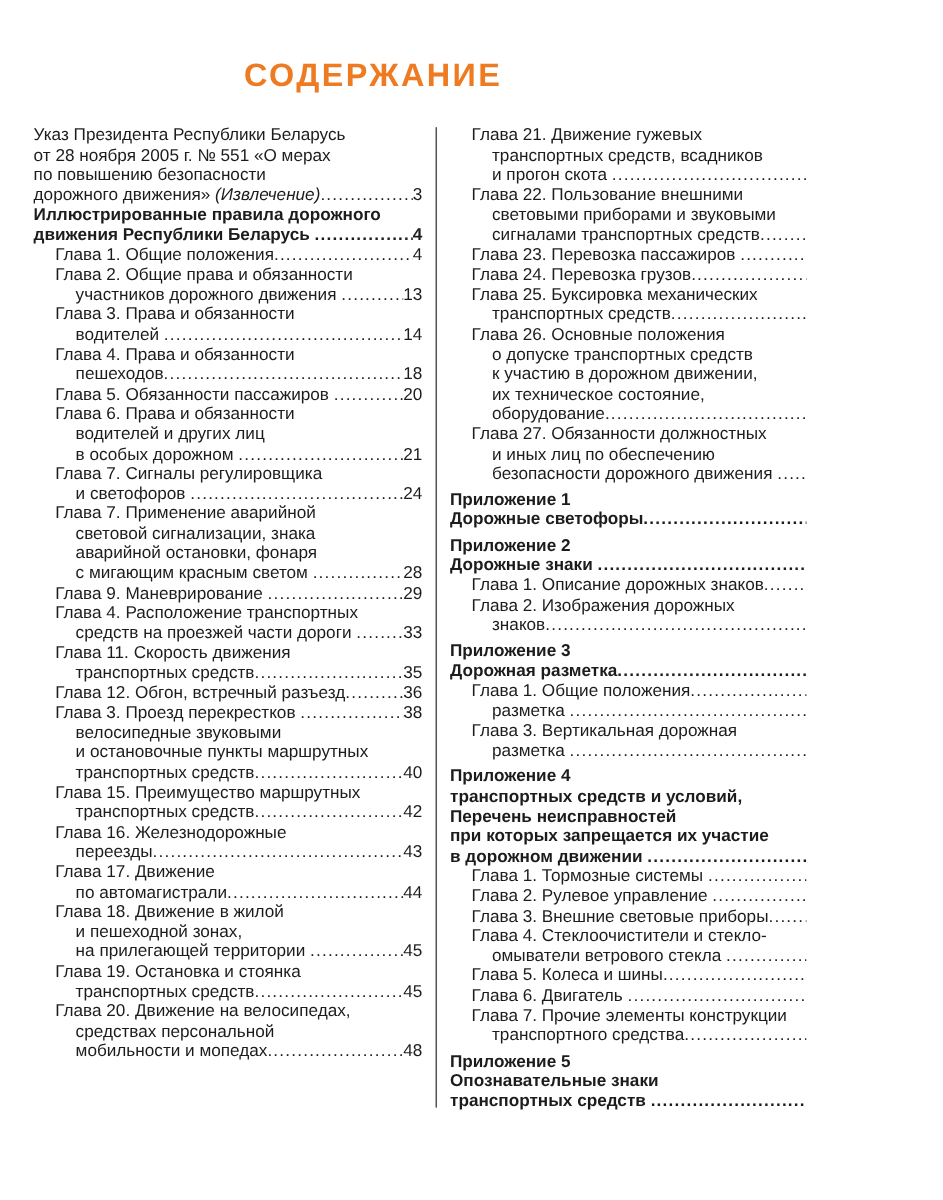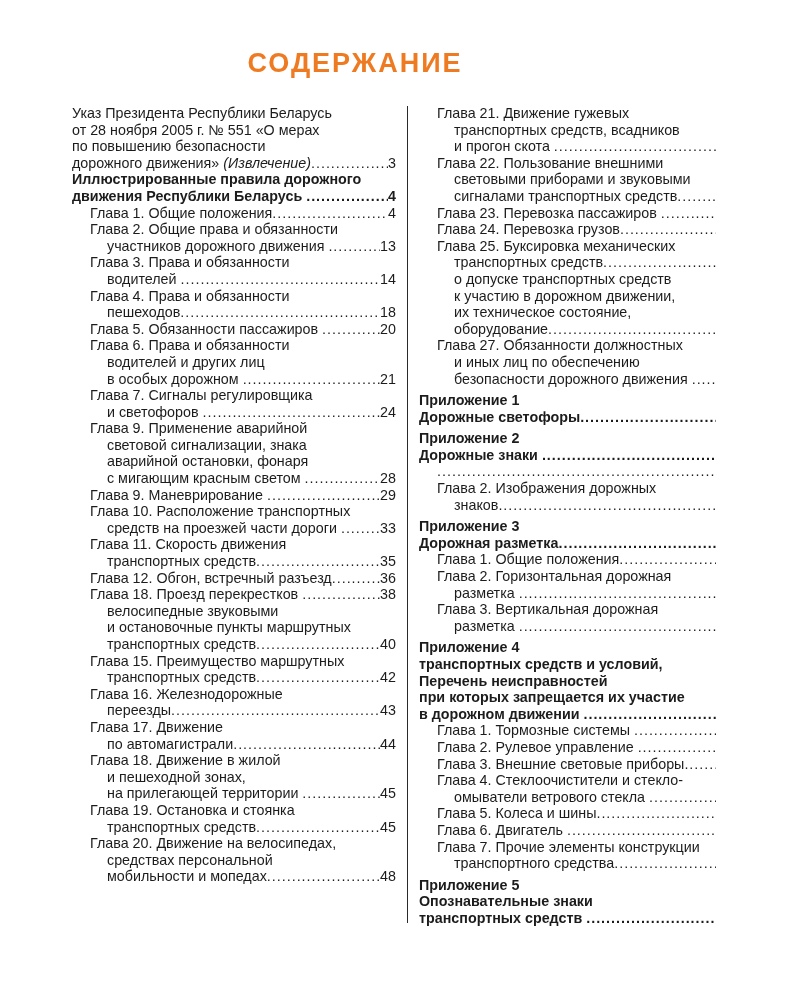--- a/index.html
+++ b/index.html
@@ -5,21 +5,20 @@
   * { margin:0; padding:0; box-sizing:border-box; }
   html,body { background:#ffffff; }
   .page {
     position:relative;
     width:672px; height:1000px;
     background:#ffffff;
     padding:48px 78px 0 28px;
     font-family:"Liberation Sans", sans-serif;
     color:#1c1c1c;
     overflow:hidden;
-    margin-left:44px;
   }
   .page-title {
     font-size:27px;
     font-weight:700;
     letter-spacing:2px;
     text-align:center;
     color:#ee7b22;
     margin-bottom:26px;
   }
   .columns { display:flex; align-items:stretch; }
@@ -143,21 +142,21 @@
             <span class="txt">Глава 7. Сигналы регулировщика</span>
           </div>
           <div class="line cont">
             <span class="txt">и светофоров </span>
             <span class="leader">........................................................................................................................................................................</span>
             <span class="pg">24</span>
           </div>
         </div>
         <div class="entry hang">
           <div class="line">
-            <span class="txt">Глава 9. Применение аварийной</span>
+            <span class="txt">Глава 7. Применение аварийной</span>
           </div>
           <div class="line cont">
             <span class="txt">световой сигнализации, знака</span>
           </div>
           <div class="line cont">
             <span class="txt">аварийной остановки, фонаря</span>
           </div>
           <div class="line cont">
             <span class="txt">с мигающим красным светом </span>
             <span class="leader">........................................................................................................................................................................</span>
@@ -166,21 +165,21 @@
         </div>
         <div class="entry hang">
           <div class="line">
             <span class="txt">Глава 9. Маневрирование </span>
             <span class="leader">........................................................................................................................................................................</span>
             <span class="pg">29</span>
           </div>
         </div>
         <div class="entry hang">
           <div class="line">
-            <span class="txt">Глава 10. Расположение транспортных</span>
+            <span class="txt">Глава 4. Расположение транспортных</span>
           </div>
           <div class="line cont">
             <span class="txt">средств на проезжей части дороги </span>
             <span class="leader">........................................................................................................................................................................</span>
             <span class="pg">33</span>
           </div>
         </div>
         <div class="entry hang">
           <div class="line">
             <span class="txt">Глава 11. Скорость движения</span>
@@ -193,21 +192,21 @@
         </div>
         <div class="entry hang">
           <div class="line">
             <span class="txt">Глава 12. Обгон, встречный разъезд</span>
             <span class="leader">........................................................................................................................................................................</span>
             <span class="pg">36</span>
           </div>
         </div>
         <div class="entry hang">
           <div class="line">
-            <span class="txt">Глава 18. Проезд перекрестков </span>
+            <span class="txt">Глава 3. Проезд перекрестков </span>
             <span class="leader">........................................................................................................................................................................</span>
             <span class="pg">38</span>
           </div>
         </div>
         <div class="entry hang">
           <div class="line cont">
             <span class="txt">велосипедные звуковыми</span>
           </div>
           <div class="line cont">
             <span class="txt">и остановочные пункты маршрутных</span>
@@ -331,20 +330,23 @@
           <div class="line">
             <span class="txt">Глава 25. Буксировка механических</span>
           </div>
           <div class="line cont">
             <span class="txt">транспортных средств</span>
             <span class="leader">........................................................................................................................................................................</span>
             <span class="pg">55</span>
           </div>
         </div>
         <div class="entry hang">
+          <div class="line">
+            <span class="txt">Глава 26. Основные положения</span>
+          </div>
           <div class="line cont">
             <span class="txt">о допуске транспортных средств</span>
           </div>
           <div class="line cont">
             <span class="txt">к участию в дорожном движении,</span>
           </div>
           <div class="line cont">
             <span class="txt">их техническое состояние,</span>
           </div>
           <div class="line cont">
@@ -385,20 +387,21 @@
         </div>
         <div class="entry bold">
           <div class="line">
             <span class="txt">Дорожные знаки </span>
             <span class="leader">........................................................................................................................................................................</span>
             <span class="pg">62</span>
           </div>
         </div>
         <div class="entry hang">
           <div class="line">
+            <span class="txt">Глава 1. Описание дорожных знаков</span>
             <span class="leader">........................................................................................................................................................................</span>
             <span class="pg">62</span>
           </div>
         </div>
         <div class="entry hang">
           <div class="line">
             <span class="txt">Глава 2. Изображения дорожных</span>
           </div>
           <div class="line cont">
             <span class="txt">знаков</span>
@@ -419,23 +422,20 @@
           </div>
         </div>
         <div class="entry hang">
           <div class="line">
             <span class="txt">Глава 1. Общие положения</span>
             <span class="leader">........................................................................................................................................................................</span>
             <span class="pg">92</span>
           </div>
         </div>
         <div class="entry hang">
-          <div class="line">
-            <span class="txt">Глава 2. Горизонтальная дорожная</span>
-          </div>
           <div class="line cont">
             <span class="txt">разметка </span>
             <span class="leader">........................................................................................................................................................................</span>
             <span class="pg">92</span>
           </div>
         </div>
         <div class="entry hang">
           <div class="line">
             <span class="txt">Глава 3. Вертикальная дорожная</span>
           </div>

